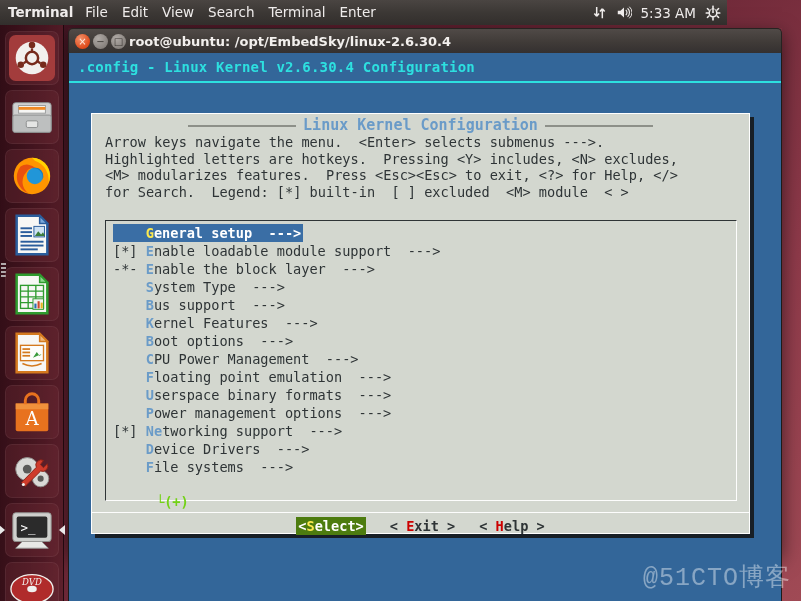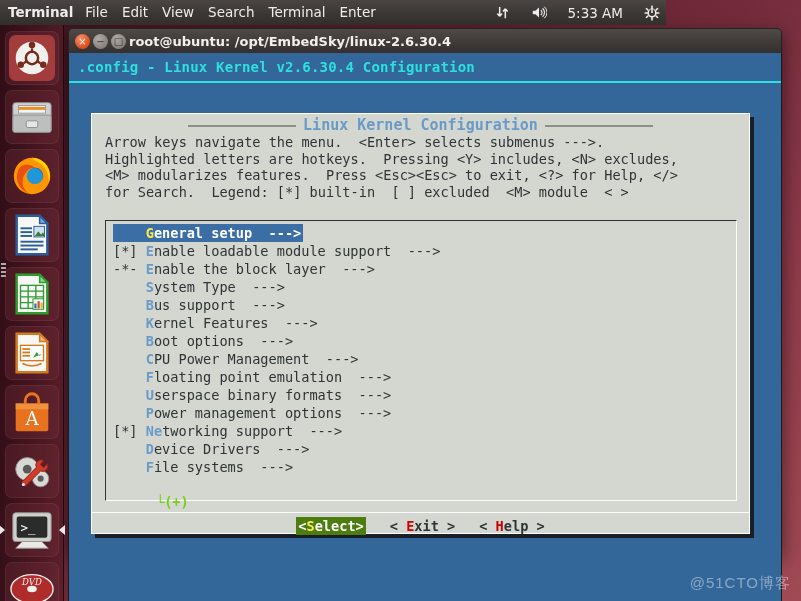--- a/index.html
+++ b/index.html
@@ -8,33 +8,33 @@
     overflow: hidden;
     font-family: "DejaVu Sans", sans-serif;
   }
   body {
     position: relative;
     background: linear-gradient(135deg, #3d1320 0%, #5d1f2e 35%, #8e3a4a 75%, #a04a55 100%);
   }
 
   
   #top-panel {
-    position: absolute; left: 0; top: 0; width: 666px; height: 25px;
+    position: absolute; left: 0; top: 0; width: 727px; height: 25px;
     background: linear-gradient(to bottom, #4a4542 0%, #3c3835 50%, #322e2c 100%);
     display: flex; align-items: center;
     color: #e8e5e2;
     font-size: 13.5px;
     z-index: 50;
   }
   .menu-item {
     padding: 0 7px; line-height: 25px; height: 25px;
     white-space: nowrap; color: #efeceb;
   }
   .menu-item.app-name { font-weight: bold; padding-left: 8px; padding-right: 5px; }
-  #panel-right { margin-left: auto; display: flex; align-items: center; padding-right: 6px; gap: 21px; }
+  #panel-right { margin-left: auto; display: flex; align-items: center; padding-right: 6px; gap: 9px; }
   #panel-right .clock { color: #efeceb; font-size: 13.5px; }
   .tray-icon { display: flex; align-items: center; }
 
   
   #launcher {
     position: absolute; left: 0; top: 25px; width: 64px; height: 576px;
     background: linear-gradient(to right, rgba(46,12,20,0.86), rgba(72,22,32,0.80) 70%, rgba(88,30,40,0.72));
     border-right: 1px solid rgba(0,0,0,0.35);
     z-index: 40;
     padding-top: 4px;
@@ -169,22 +169,22 @@
   }
   .btn { display: inline-block; margin: 0 12px; font-weight: bold; }
   .btn.primary { background: #4d7c0f; color: #ffffff; padding: 1px 2px; }
   .btn.primary .hotkey { color: #fce94f; }
   .btn.plain .hotkey { color: #cc0000; }
 
   
   #watermark {
     position: absolute; right: 10px; bottom: 8px;
     color: rgba(255,255,255,0.42);
-    font-size: 15px; letter-spacing: 1px;
-    font-family: Liberation Sans, sans-serif;
+    font-size: 25px; letter-spacing: 1px;
+    font-family: Liberation Mono, monospace;
     z-index: 60;
   }
 </style>
 </head>
 <body>
 
 <div id="top-panel">
   <div class="menu-item app-name">Terminal</div>
   <div class="menu-item">File</div>
   <div class="menu-item">Edit</div>

